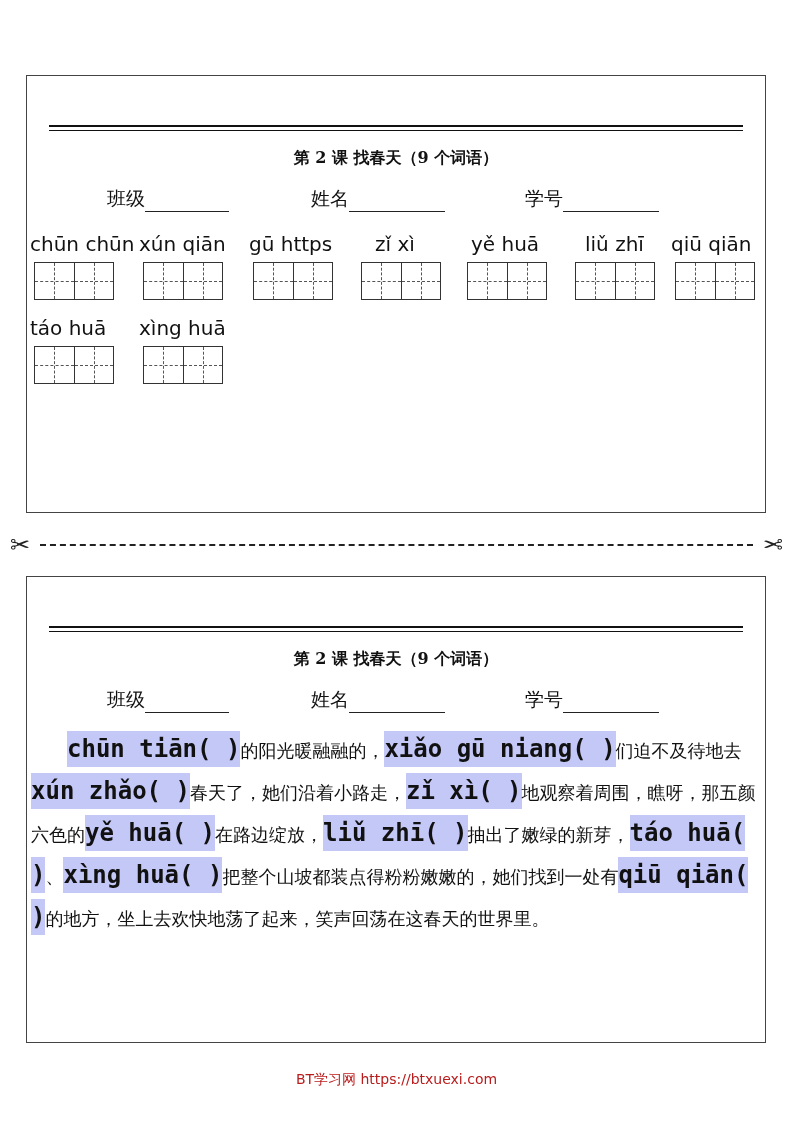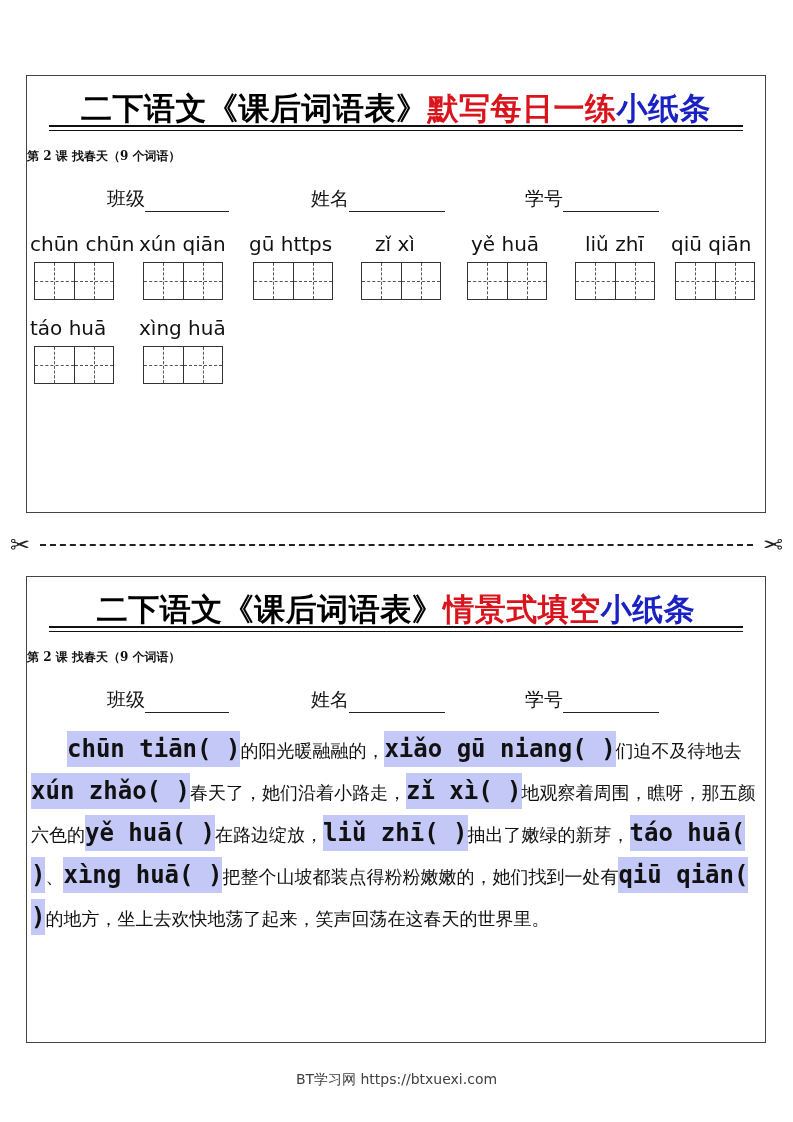--- a/index.html
+++ b/index.html
@@ -9,48 +9,45 @@
   .card2{top:576px;height:467px;}
   .title{position:absolute;left:0;right:0;text-align:center;font-weight:bold;font-size:31px;letter-spacing:0.5px;font-family:"DejaVu Serif",serif;white-space:nowrap;}
   .card1 .title{top:12px;}
   .card2 .title{top:12px;}
   .title .black{color:#000;}
   .title .red{color:#d9141c;}
   .title .blue{color:#1a22c4;}
   .title-rule{position:absolute;left:22px;right:22px;height:3px;border-top:2px solid #111;border-bottom:1px solid #111;}
   .card1 .title-rule{top:49px;}
   .card2 .title-rule{top:49px;}
-  .subtitle{position:absolute;left:0;right:0;font-size:12px;font-weight:bold;}
+  .subtitle{position:absolute;left:0;right:0;text-align:center;font-size:16px;font-weight:bold;}
   .card1 .subtitle{top:72px;}
   .card2 .subtitle{top:72px;}
   .info{position:absolute;top:110px;left:0;right:0;font-size:19px;}
   .info .f{position:absolute;white-space:nowrap;}
   .info .line{display:inline-block;border-bottom:1.3px solid #222;height:20px;vertical-align:bottom;}
   .pinyin-row{position:absolute;left:0;right:0;}
   .word{position:absolute;}
   .word .py{font-family:"DejaVu Sans",sans-serif;font-size:20px;white-space:nowrap;position:absolute;top:0;left:-4px;}
   .grid{position:absolute;top:30px;left:0;width:80px;height:38px;border:1.3px solid #333;box-sizing:border-box;display:flex;}
   .cell{flex:1;position:relative;border-right:1.3px solid #333;}
   .cell:last-child{border-right:none;}
   .cell::before{content:"";position:absolute;left:50%;top:0;bottom:0;border-left:1px dashed #555;}
   .cell::after{content:"";position:absolute;top:50%;left:0;right:0;border-top:1px dashed #555;}
   .cut{position:absolute;top:533px;left:10px;right:10px;height:24px;}
   .cut .dash{position:absolute;top:11px;left:30px;right:30px;border-top:2.5px dashed #222;}
   .cut .sc{position:absolute;top:0;font-size:24px;line-height:24px;color:#222;}
   .para{position:absolute;left:4px;right:6px;top:152px;font-size:18px;line-height:41px;}
   .para .hl{background:#c4c8f7;font-weight:bold;font-family:"DejaVu Sans Mono",monospace;font-size:24px;padding:4px 0;}
-  .footer{position:absolute;top:1071px;left:0;right:0;text-align:center;font-family:"DejaVu Sans",sans-serif;font-size:14px;color:#404040;}
+  .footer{position:absolute;top:1071px;left:0;right:0;text-align:center;font-family:"DejaVu Sans",sans-serif;font-size:14px;color:#b91c1c;}
 </style>
 </head>
 <body>
 
 <div class="card card1">
-  <div class="title">
-    <span class="black">二下语文《课后词语表》</span><span class="red">默写每日一练</span><span class="blue">小纸条</span>
-  </div>
   <div class="title-rule"></div>
   <div class="subtitle">第 2 课  找春天（9 个词语）</div>
   <div class="info">
     <span class="f" style="left:80px;"><span>班级</span><span class="line" style="width:84px;"></span></span>
     <span class="f" style="left:284px;"><span>姓名</span><span class="line" style="width:96px;"></span></span>
     <span class="f" style="left:498px;"><span>学号</span><span class="line" style="width:96px;"></span></span>
   </div>
 
   <div class="pinyin-row" style="top:156px;">
     <div class="word" style="left:7px;">
@@ -121,23 +118,20 @@
   </div>
 </div>
 
 <div class="cut">
   <span class="sc" style="left:0;">✂</span>
   <div class="dash"></div>
   <span class="sc" style="right:0;transform:scaleX(-1);">✂</span>
 </div>
 
 <div class="card card2">
-  <div class="title">
-    <span class="black">二下语文《课后词语表》</span><span class="red">情景式填空</span><span class="blue">小纸条</span>
-  </div>
   <div class="title-rule"></div>
   <div class="subtitle">第 2 课  找春天（9 个词语）</div>
   <div class="info">
     <span class="f" style="left:80px;"><span>班级</span><span class="line" style="width:84px;"></span></span>
     <span class="f" style="left:284px;"><span>姓名</span><span class="line" style="width:96px;"></span></span>
     <span class="f" style="left:498px;"><span>学号</span><span class="line" style="width:96px;"></span></span>
   </div>
   <div class="para" id="para"><span>　　</span><span class="hl">chūn tiān(     )</span><span>的阳光暖融融的，</span><span class="hl">xiǎo gū niang(      )</span><span>们迫不及待地去</span><span class="hl">xún zhǎo(    )</span><span>春天了，她们沿着小路走，</span><span class="hl">zǐ  xì(    )</span><span>地观察着周围，瞧呀，那五颜六色的</span><span class="hl">yě huā(    )</span><span>在路边绽放，</span><span class="hl">liǔ  zhī(    )</span><span>抽出了嫩绿的新芽，</span><span class="hl">táo huā(    )</span><span>、</span><span class="hl">xìng huā(    )</span><span>把整个山坡都装点得粉粉嫩嫩的，她们找到一处有</span><span class="hl">qiū qiān(    )</span><span>的地方，坐上去欢快地荡了起来，笑声回荡在这春天的世界里。</span></div>
 </div>
 

